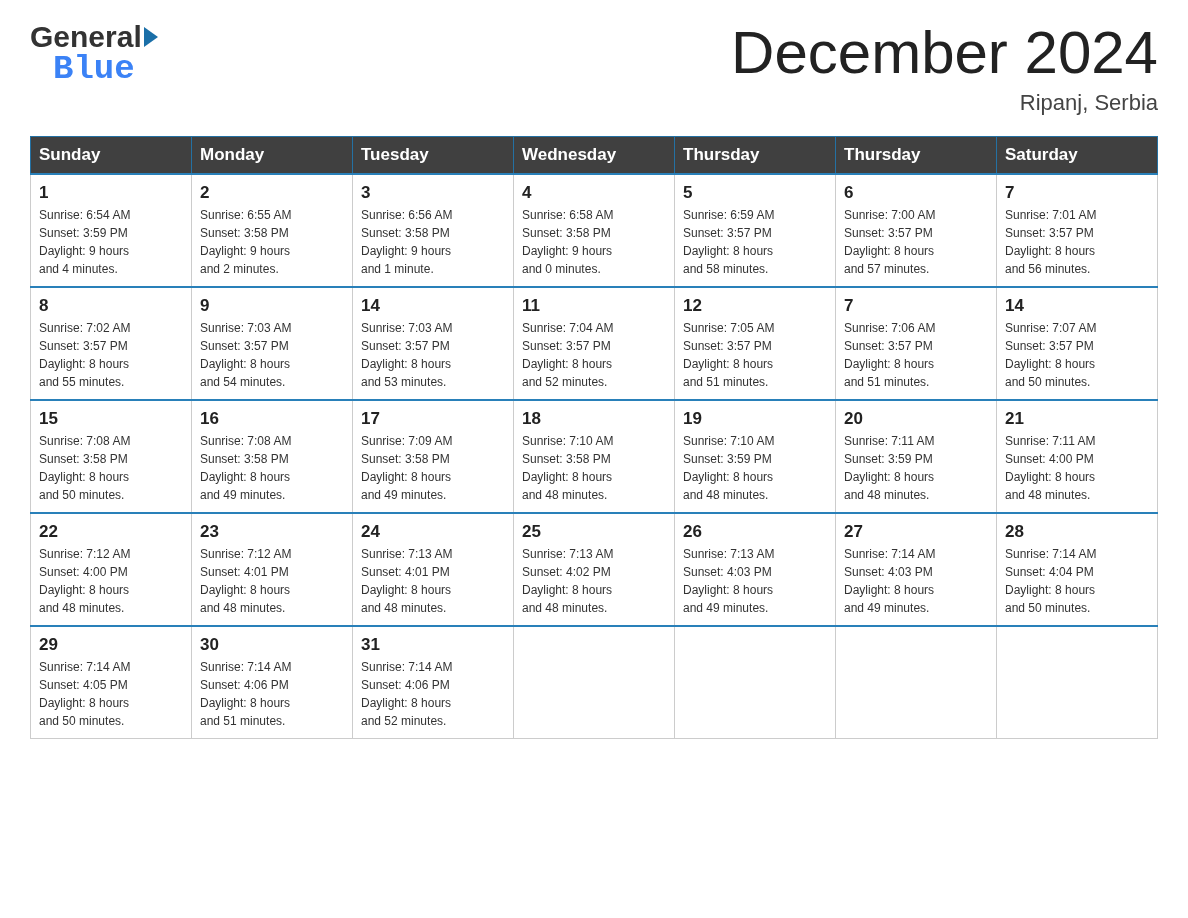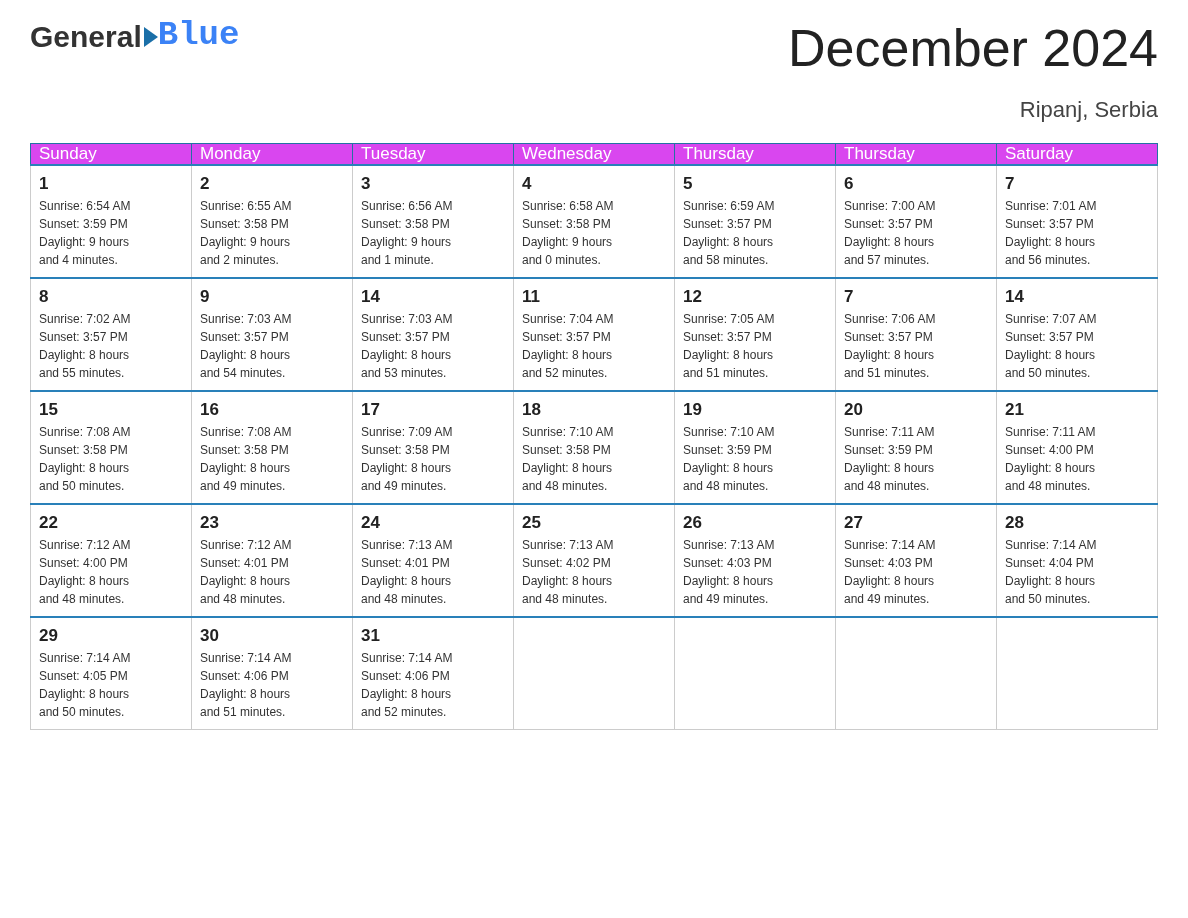--- a/index.html
+++ b/index.html
@@ -11,48 +11,48 @@
       padding: 20px 30px;
     }
     .header {
       display: flex;
       justify-content: space-between;
       align-items: flex-start;
       margin-bottom: 20px;
     }
     .logo {
       display: flex;
-      flex-direction: row;
+      flex-direction: column;
       align-items: center;
     }
     .title-area {
       text-align: right;
     }
     .month-title {
-      font-size: 52px;
+      font-size: 60px;
       font-weight: normal;
       color: #222;
       line-height: 1.1;
     }
     .location {
       font-size: 22px;
       color: #444;
-      margin-top: 20px;
+      margin-top: 4px;
     }
     table {
       width: 100%;
       border-collapse: collapse;
       table-layout: fixed;
     }
     thead tr th {
-      background: #d946ef;
+      background: #404040;
       color: #fff;
       font-size: 17px;
-      font-weight: normal;
-      padding: 0 8px;
+      font-weight: bold;
+      padding: 8px 8px;
       text-align: left;
       border: 1px solid #2471a3;
     }
     tbody tr td {
       vertical-align: top;
       padding: 8px 8px 8px 8px;
       font-size: 13.5px;
       color: #222;
       border: 1px solid #ccc;
       border-top: 2px solid #2980b9;

